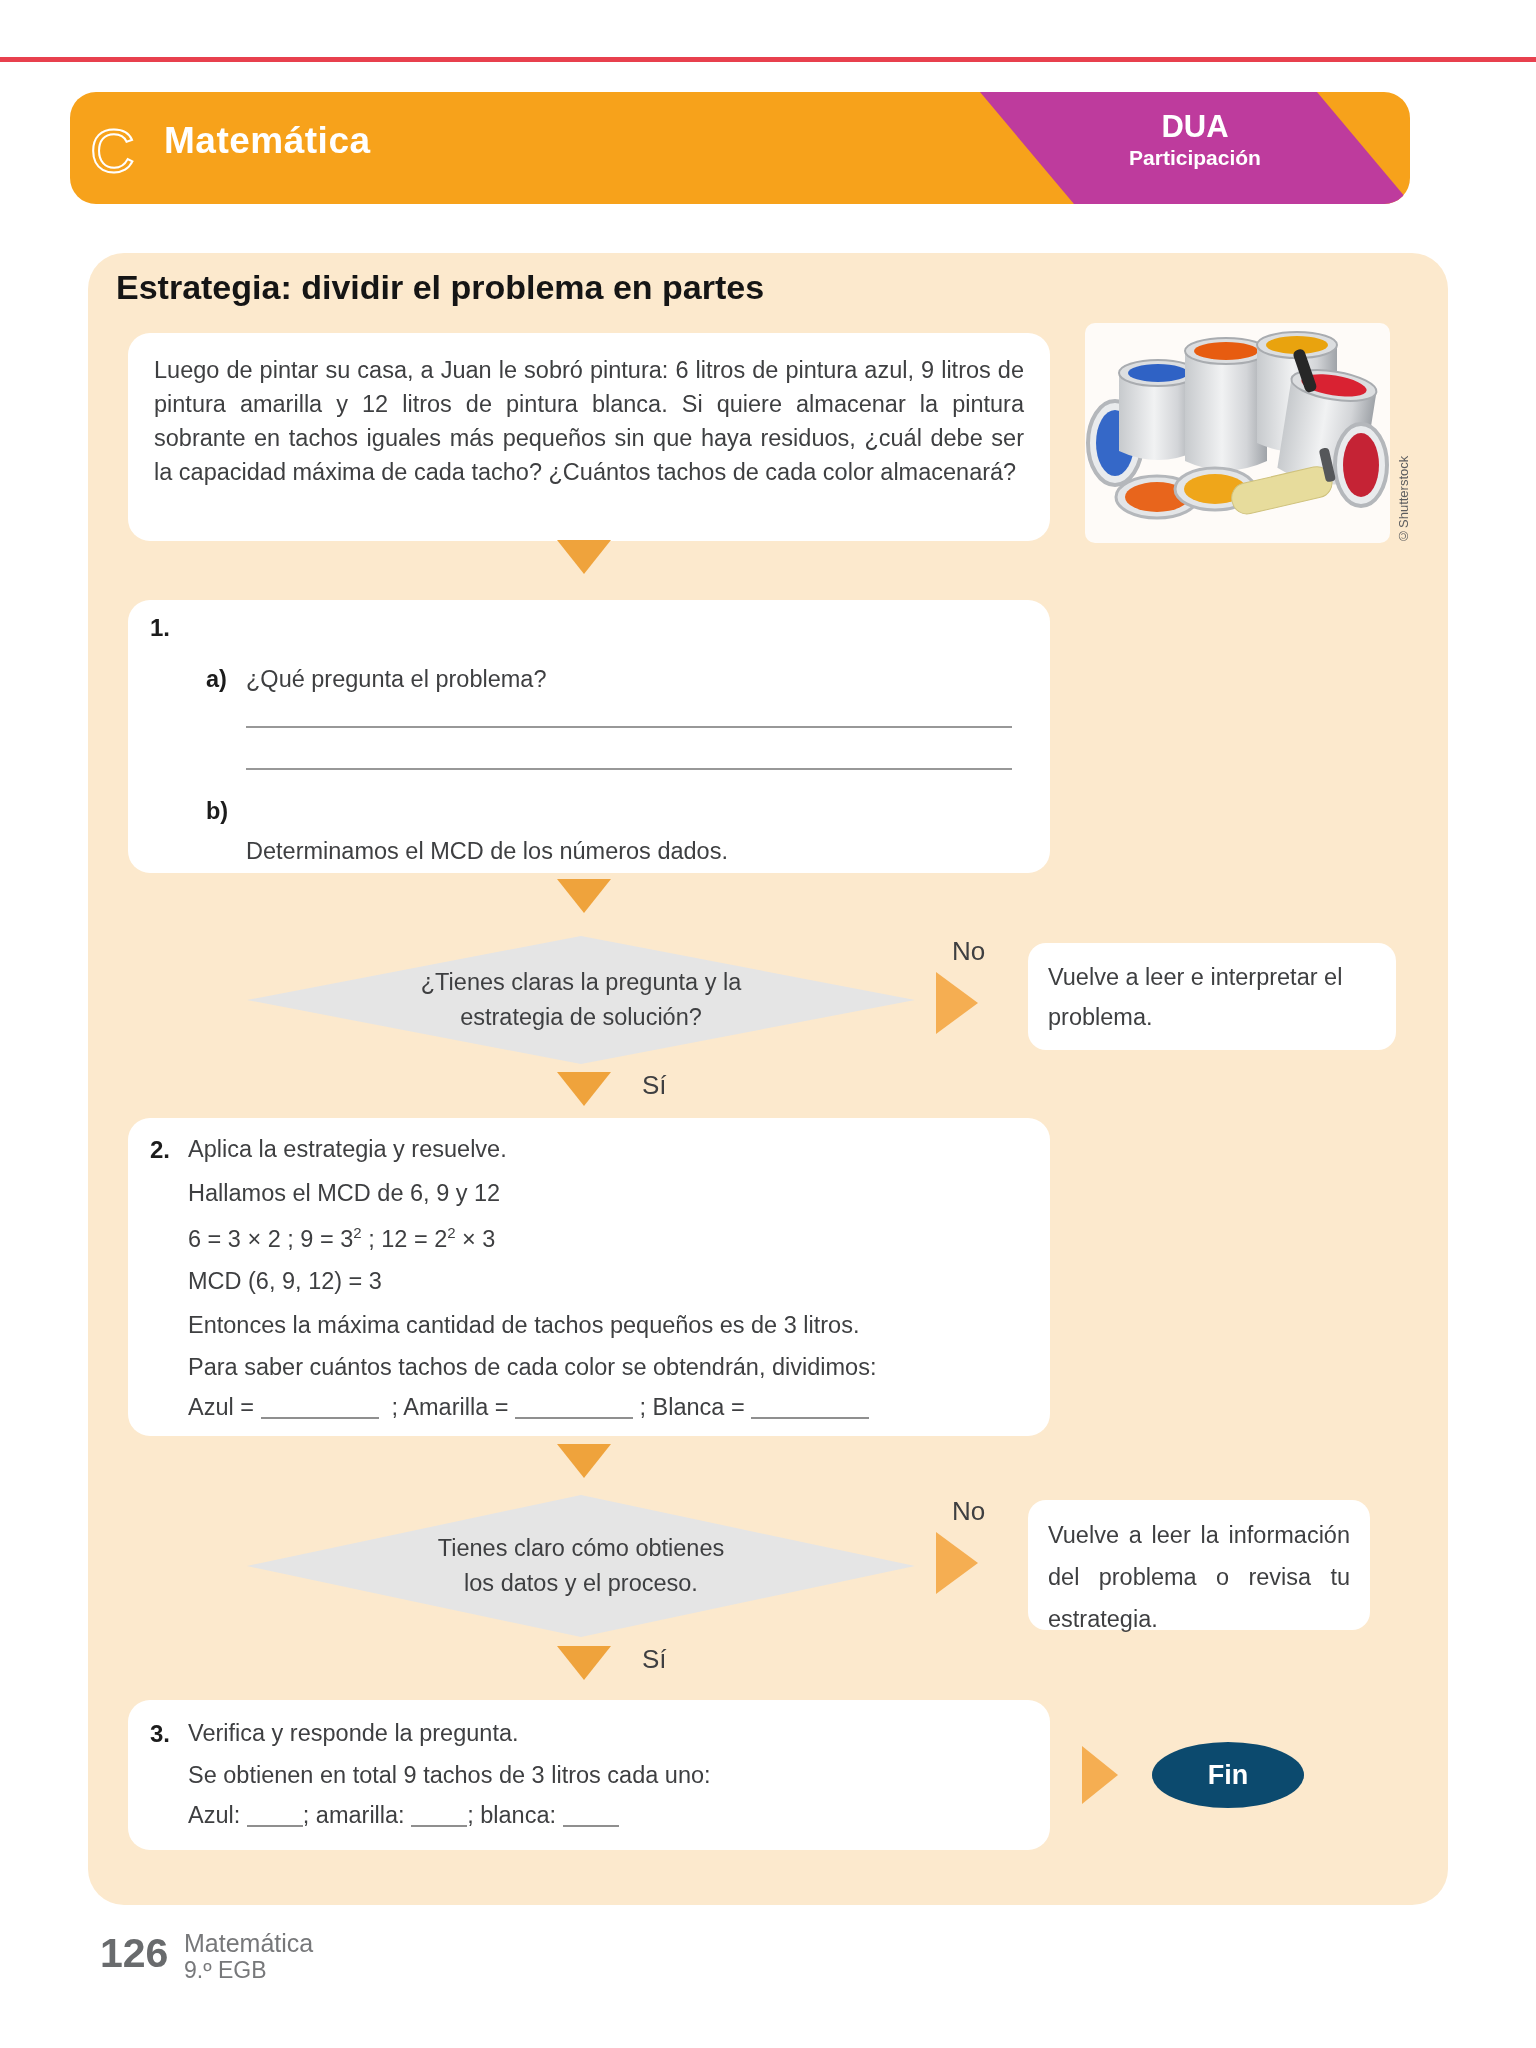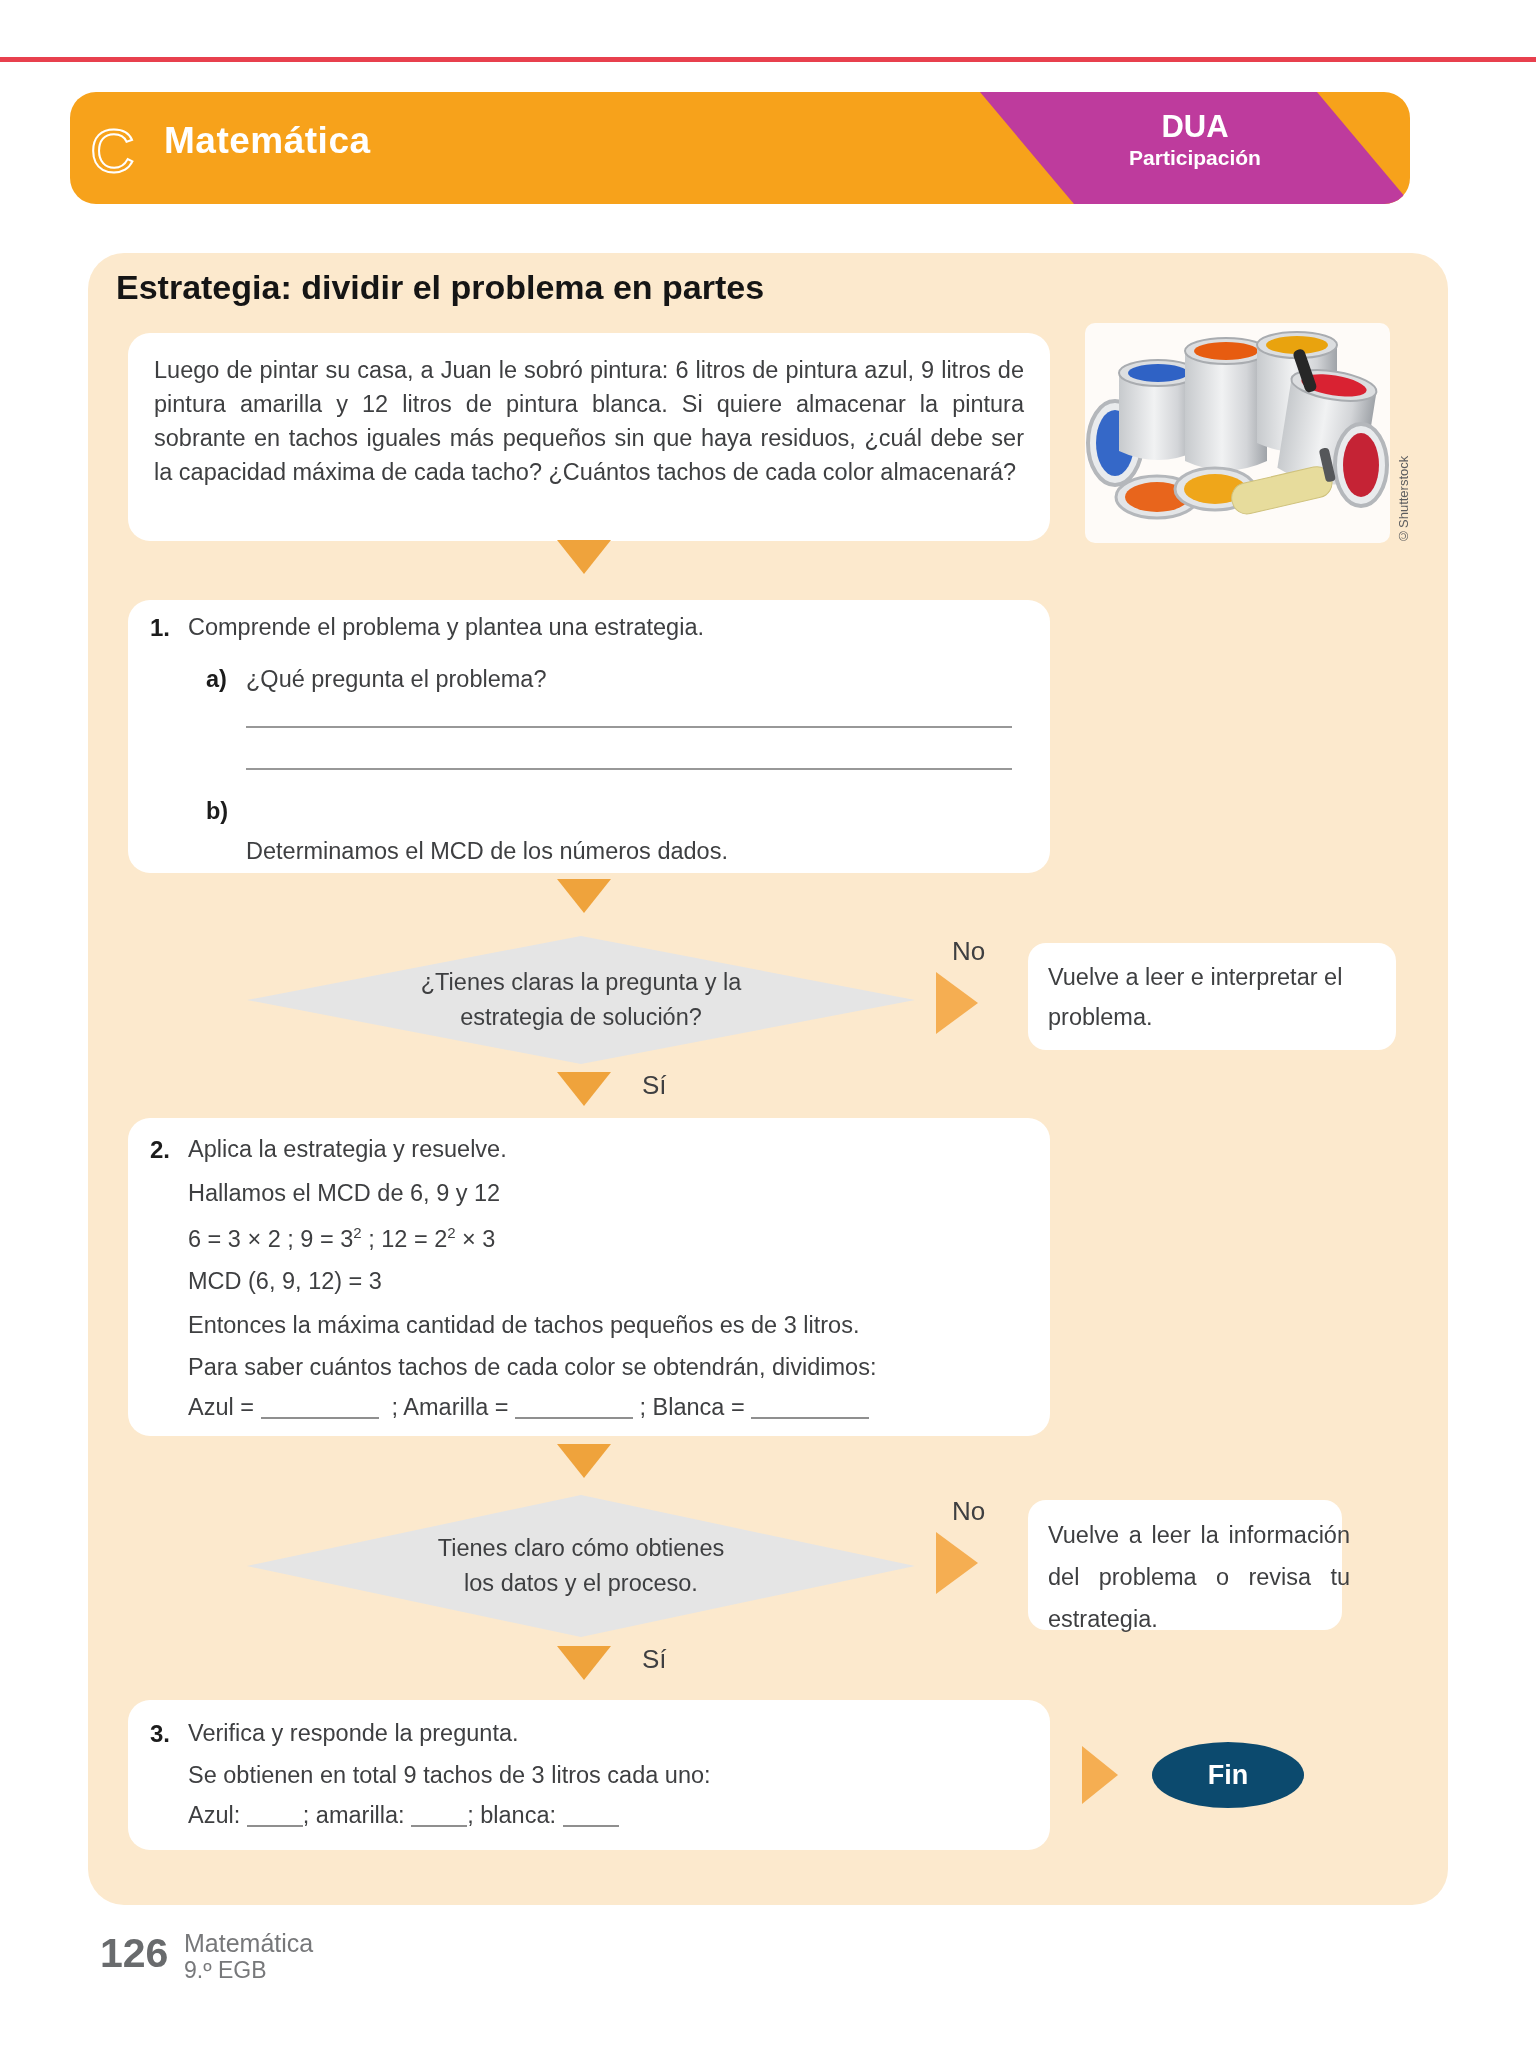--- a/index.html
+++ b/index.html
@@ -148,21 +148,20 @@
       <rect x="242" y="136" width="10" height="34" rx="4" fill="#55575a"></rect>
     </g>
   </svg>
 </div>
 <div class="abs credit">©Shutterstock</div>
 
 <div class="abs arrow-down" style="left:557px;top:540px;"></div>
 
 <div class="abs white-box" style="left:128px;top:600px;width:922px;height:273px;">
   <span class="step-num" style="top:14px;">1.</span>
-  <span class="step-line" style="top:14px;">Comprende el problema y plantea una estrategia.</span>
   <span class="sub-label" style="top:66px;">a)</span>
   <span class="sub-text" style="top:66px;">¿Qué pregunta el problema?</span>
   <div class="rule" style="left:118px;top:126px;width:766px;"></div>
   <div class="rule" style="left:118px;top:168px;width:766px;"></div>
   <span class="sub-label" style="top:198px;">b)</span>
   <span class="sub-text" style="top:238px;">Determinamos el MCD de los números dados.</span>
 </div>
 
 <div class="abs arrow-down" style="left:557px;top:879px;"></div>
 
@@ -195,21 +194,21 @@
   </span>
 </div>
 
 <div class="abs arrow-down" style="left:557px;top:1444px;"></div>
 
 <div class="abs diamond" style="left:247px;top:1495px;width:668px;height:142px;">
   <span class="q" style="width:310px;">Tienes claro cómo obtienes los datos y el proceso.</span>
 </div>
 <span class="abs flow-label" style="left:952px;top:1496px;">No</span>
 <div class="abs arrow-right" style="left:936px;top:1532px;"></div>
-<div class="abs no-box" style="left:1028px;top:1500px;width:314px;height:130px;">
+<div class="abs no-box" style="left:1028px;top:1500px;width:342px;height:130px;">
   <div class="t just">Vuelve a leer la información del problema o revisa tu estrategia.</div>
 </div>
 <div class="abs arrow-down" style="left:557px;top:1646px;"></div>
 <span class="abs flow-label" style="left:642px;top:1644px;">Sí</span>
 
 <div class="abs white-box" style="left:128px;top:1700px;width:922px;height:150px;">
   <span class="step-num" style="top:20px;">3.</span>
   <span class="step-line" style="top:20px;">Verifica y responde la pregunta.</span>
   <span class="step-line" style="top:62px;">Se obtienen en total 9 tachos de 3 litros cada uno:</span>
   <span class="step-line" style="top:102px;">

